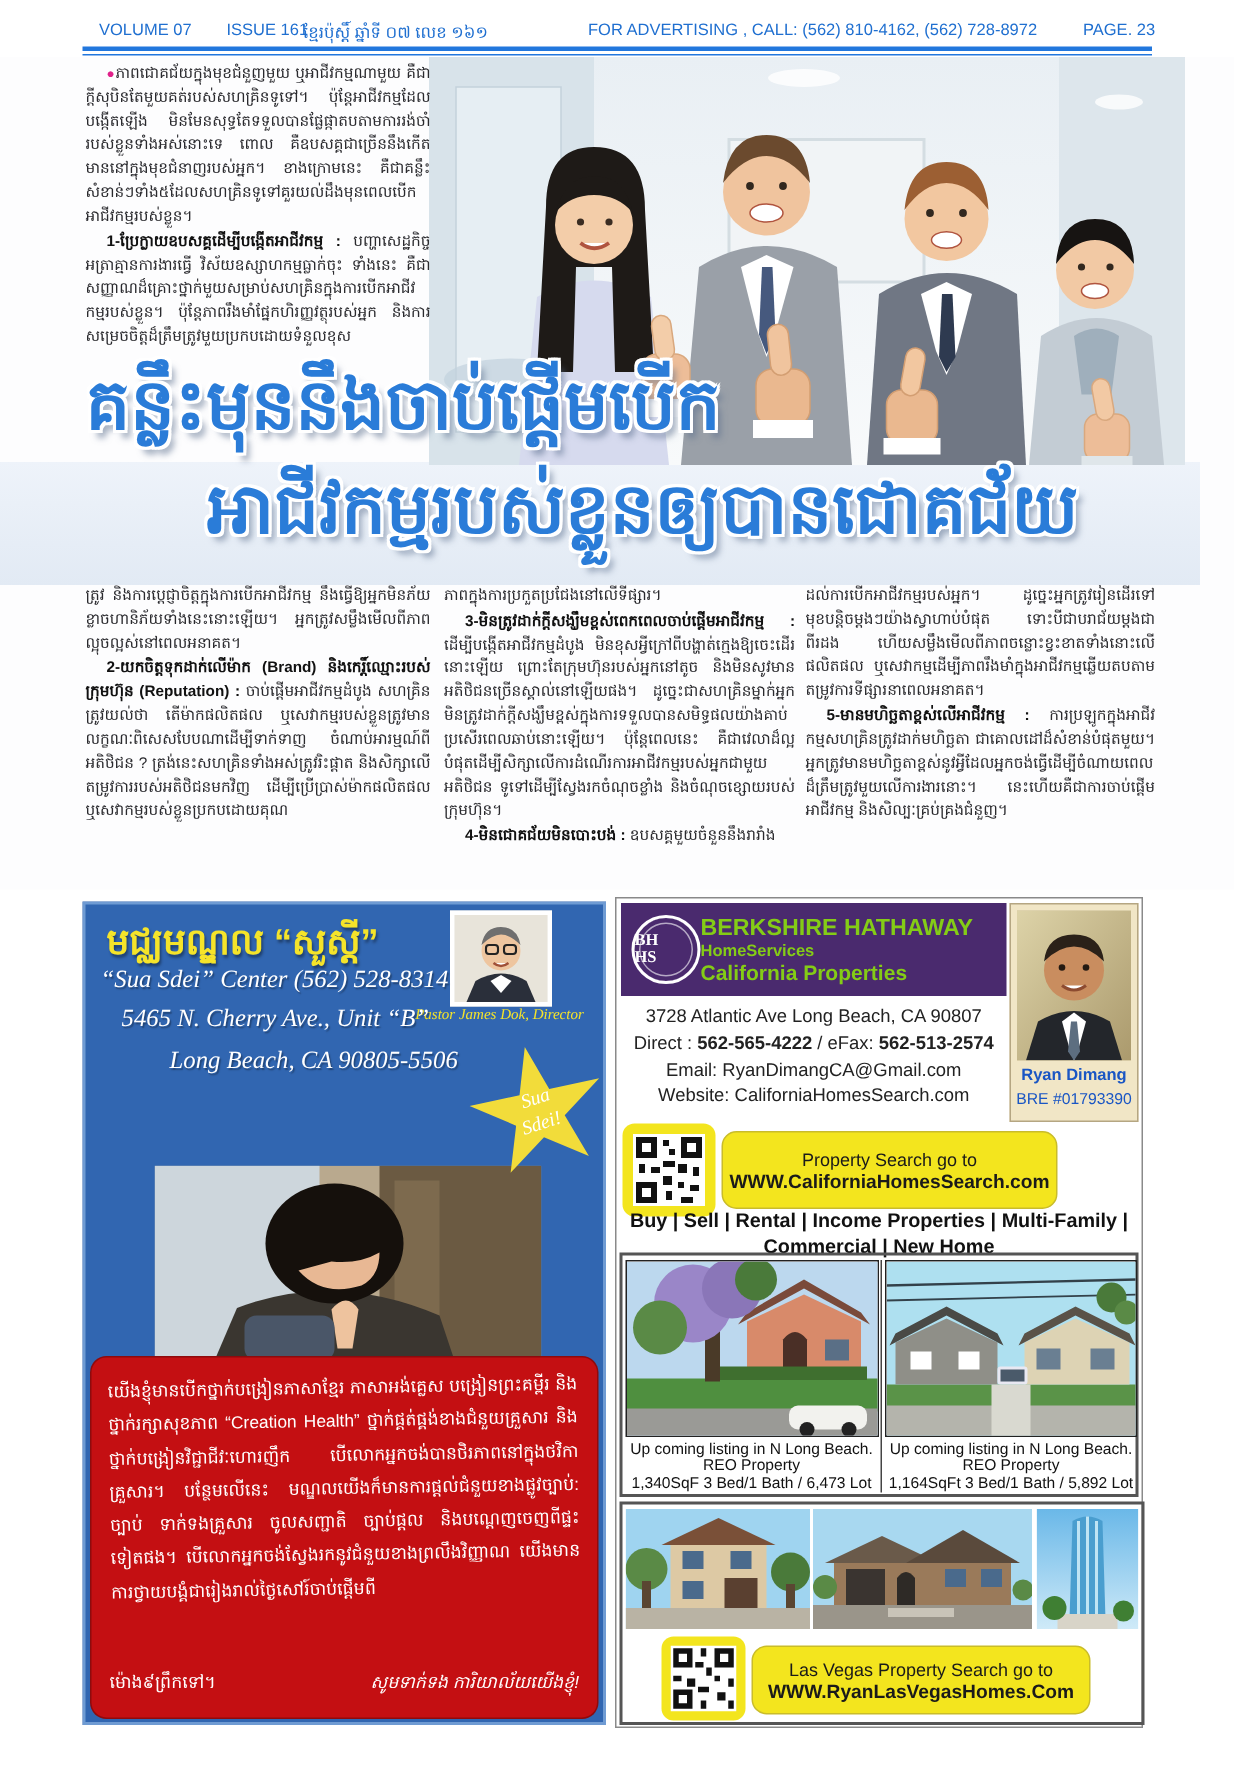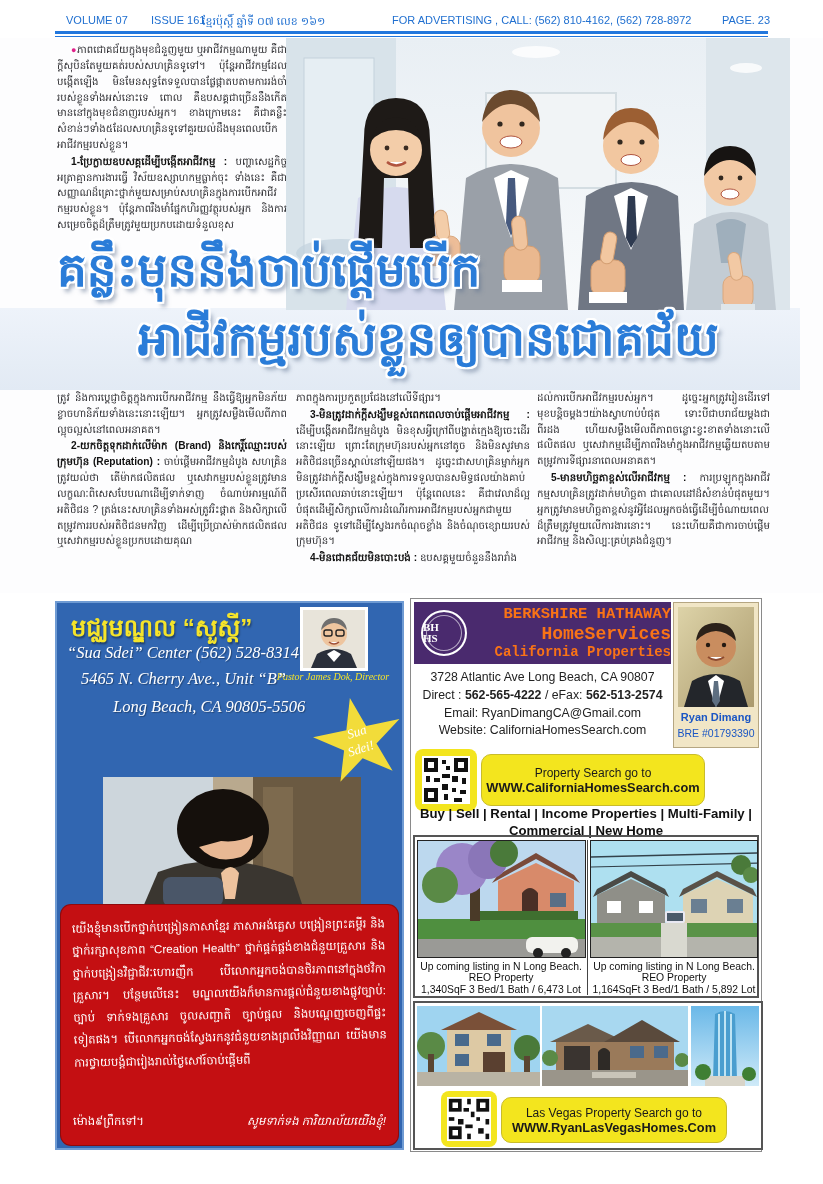--- a/index.html
+++ b/index.html
@@ -51,23 +51,23 @@
 
   
   .bh-ad{position:absolute;left:410px;top:598px;width:352px;height:554px;background:#ffffff;
      border:1px solid #8a8a8a;box-sizing:border-box;}
   .bh-head{position:absolute;left:3px;top:3px;width:257px;height:62px;background:#4a2a6e;
      display:flex;align-items:center;}
   .bh-logo{width:42px;height:42px;border-radius:50%;background:#4a2a6e;border:2px solid #fff;
      box-shadow:inset 0 0 0 3px #4a2a6e, inset 0 0 0 4px rgba(255,255,255,.6);
      margin-left:7px;flex:0 0 auto;display:flex;flex-direction:column;align-items:flex-start;justify-content:center;}
   .bh-logo span{font-family:"Liberation Serif",serif;font-weight:bold;color:#fff;font-size:11px;line-height:1;}
-  .bh-head-text{flex:1;text-align:right;color:#f97316;font-family:Liberation Mono, monospace;font-weight:bold;}
+  .bh-head-text{flex:1;text-align:left;color:#84cc16;font-family:Liberation Sans, sans-serif;font-weight:bold;}
   .bh-head-text .b1{font-size:15.5px;line-height:1.15;}
-  .bh-head-text .b2{font-size:18px;line-height:1.15;}
+  .bh-head-text .b2{font-size:11px;line-height:1.15;}
   .bh-head-text .b3{font-size:14px;line-height:1.15;}
   .agent-panel{position:absolute;left:262px;top:3px;width:86px;height:146px;background:#f1e6c6;
      border:1px solid #b5a682;box-sizing:border-box;text-align:center;}
   .agent-photo{position:absolute;left:4px;top:4px;width:76px;height:100px;overflow:hidden;background:#cbbd93;}
   .agent-name{position:absolute;left:0;top:108px;width:100%;font-size:11px;font-weight:bold;color:#1a56c4;}
   .agent-bre{position:absolute;left:0;top:124px;width:100%;font-size:10.5px;color:#1a56c4;}
   .bh-contact{position:absolute;left:3px;top:70px;width:257px;text-align:center;color:#222;}
   .bh-contact div{font-size:12.3px;line-height:1.45;}
   .qr-tab{position:absolute;background:#f3e51e;border-radius:8px;display:flex;align-items:center;justify-content:center;}
   .search-banner{position:absolute;background:#f3e51e;border:1px solid #c9bc2a;border-radius:10px;

